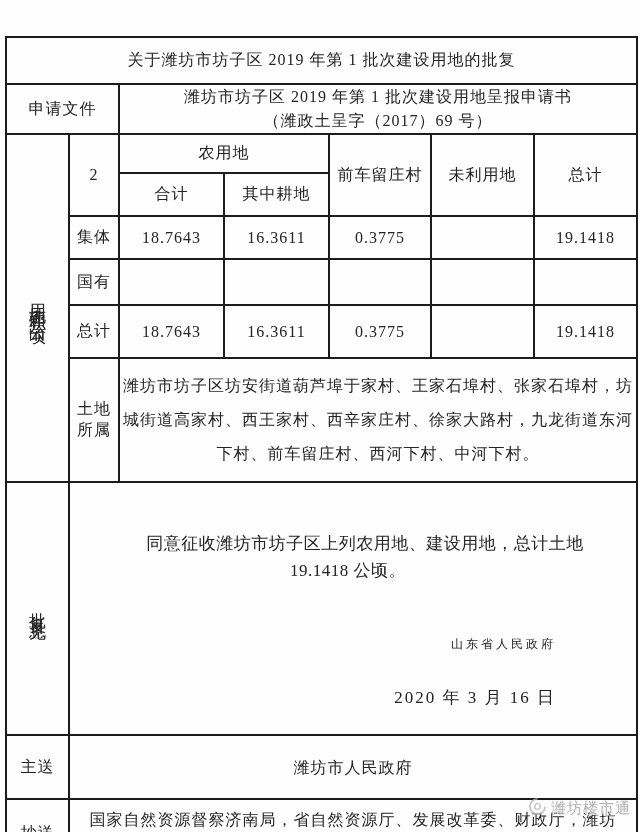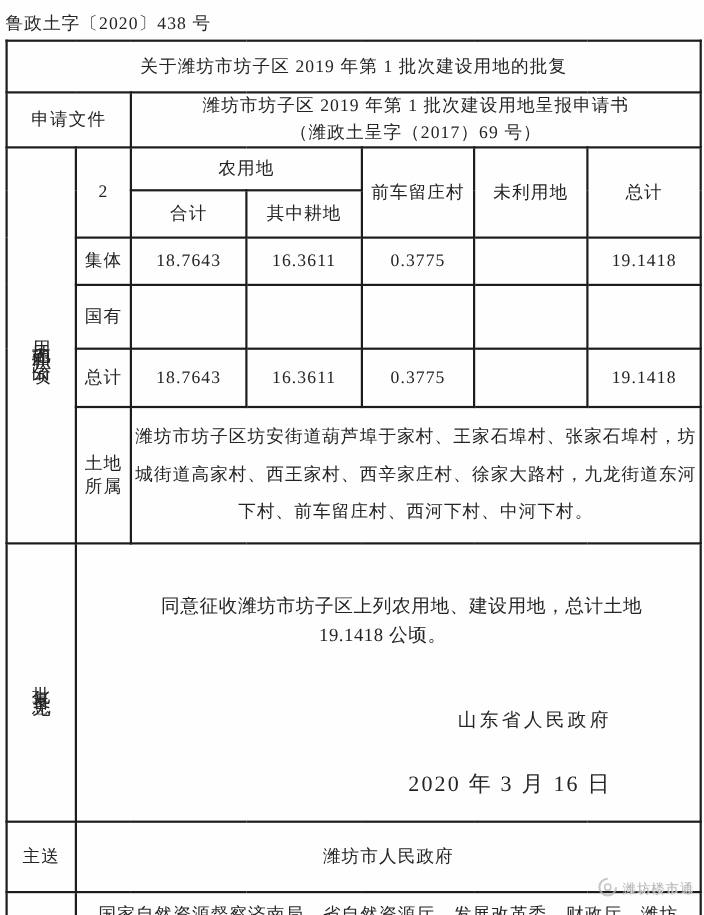--- a/index.html
+++ b/index.html
@@ -49,43 +49,42 @@
   }
   .approval-content {
     text-align: left; vertical-align: top;
     padding: 22px 24px 0 14px; position: relative;
   }
   .approval-para {
     text-indent: 2em; line-height: 27px;
     font-size: 17px; letter-spacing: 0.5px;
   }
   .sign-block { margin-top: 52px; text-align: right; padding-right: 56px; }
-  .sign-org { font-size: 17px; letter-spacing: 3px; }
-  .sign-date { margin-top: 33px; font-size: 20px; letter-spacing: 2px; }
+  .sign-org { font-size: 12px; letter-spacing: 3px; }
+  .sign-date { margin-top: 33px; font-size: 17px; letter-spacing: 2px; }
   .recipient-content {
     text-align: left; padding: 6px 12px; line-height: 27px; font-size: 16.5px;
   }
 
   
   .watermark {
     position: absolute; right: 9px; bottom: 12px;
     display: flex; align-items: center; gap: 4px;
-    color: #b5b5b5; font-size: 12px; letter-spacing: 1px;
+    color: #b5b5b5; font-size: 15px; letter-spacing: 1px;
     text-shadow: 1px 1px 0 #efefef;
     pointer-events: none;
   }
   .watermark svg { opacity: 0.75; }
 </style>
 </head>
 <body>
 
 <div class="page">
 
   <div class="meta-bar">
-    <div class="meta-right">鲁政土字〔2020〕438 号</div>
   </div>
 
   <table class="doc">
     <colgroup>
       <col style="width:63px">
         <col style="width:50px">
         <col style="width:105px">
       <col style="width:105px">
         <col style="width:102px">
         <col style="width:103px">
@@ -122,21 +121,21 @@
 
     <tr style="height:43px">
       <td>集体</td>
       <td class="num">18.7643</td>
       <td class="num">16.3611</td>
       <td class="num">0.3775</td>
       <td class="num"></td>
       <td class="num">19.1418</td>
     </tr>
 
-    <tr style="height:58px">
+    <tr style="height:46px">
       <td>国有</td>
       <td class="num"></td>
       <td class="num"></td>
       <td class="num"></td>
       <td class="num"></td>
       <td class="num"></td>
     </tr>
 
     <tr style="height:53px">
       <td>总计</td>

